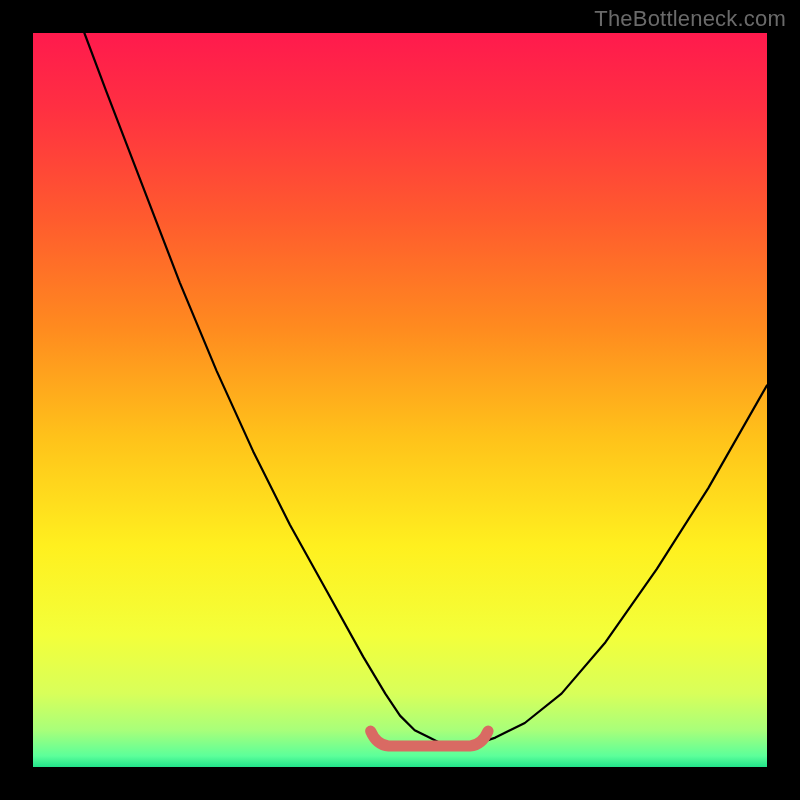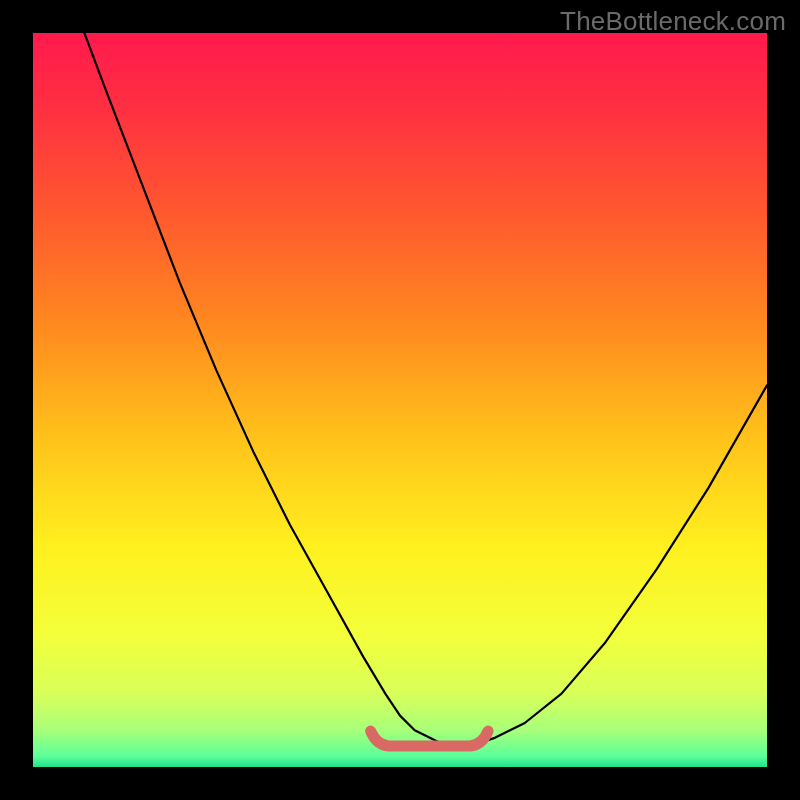--- a/index.html
+++ b/index.html
@@ -15,21 +15,21 @@
     position: relative;
     width: 800px;
     height: 800px;
     background: #000;
   }
   .watermark {
     position: absolute;
     top: 6px;
     right: 14px;
     color: #6a6a6a;
-    font-size: 26px;
+    font-size: 22px;
     font-weight: 500;
     letter-spacing: 0.2px;
     z-index: 10;
   }
   .plot-wrap {
     position: absolute;
     left: 33px;
     top: 33px;
     width: 734px;
     height: 734px;

